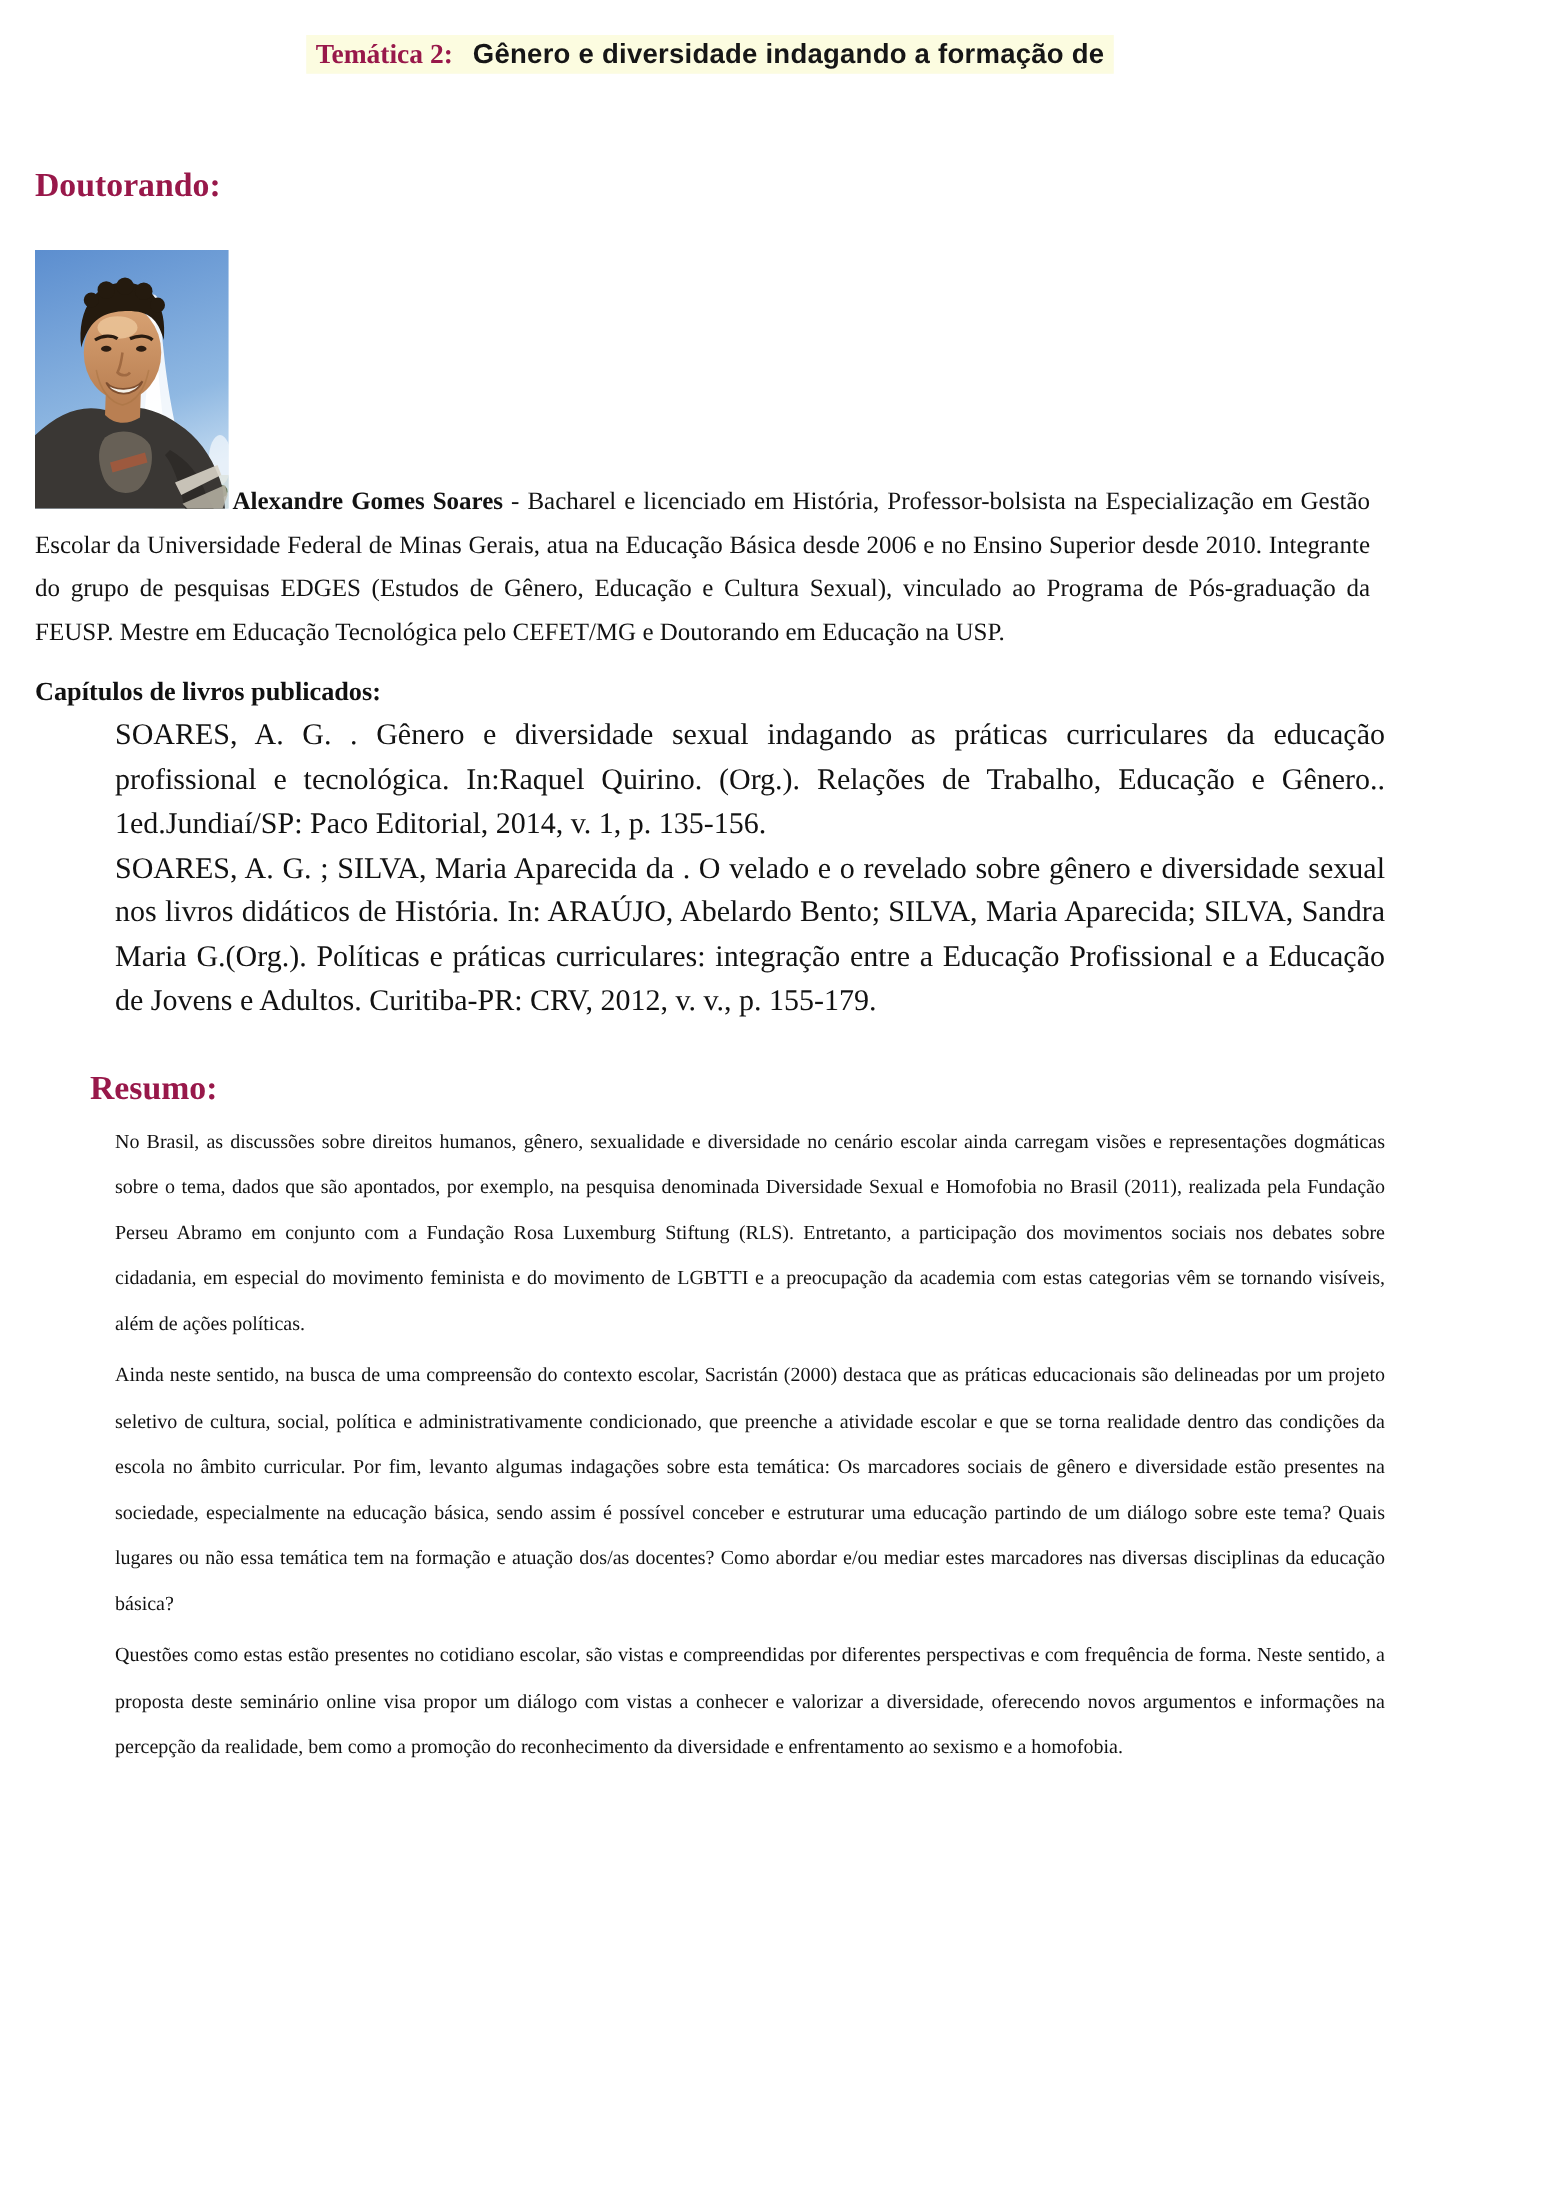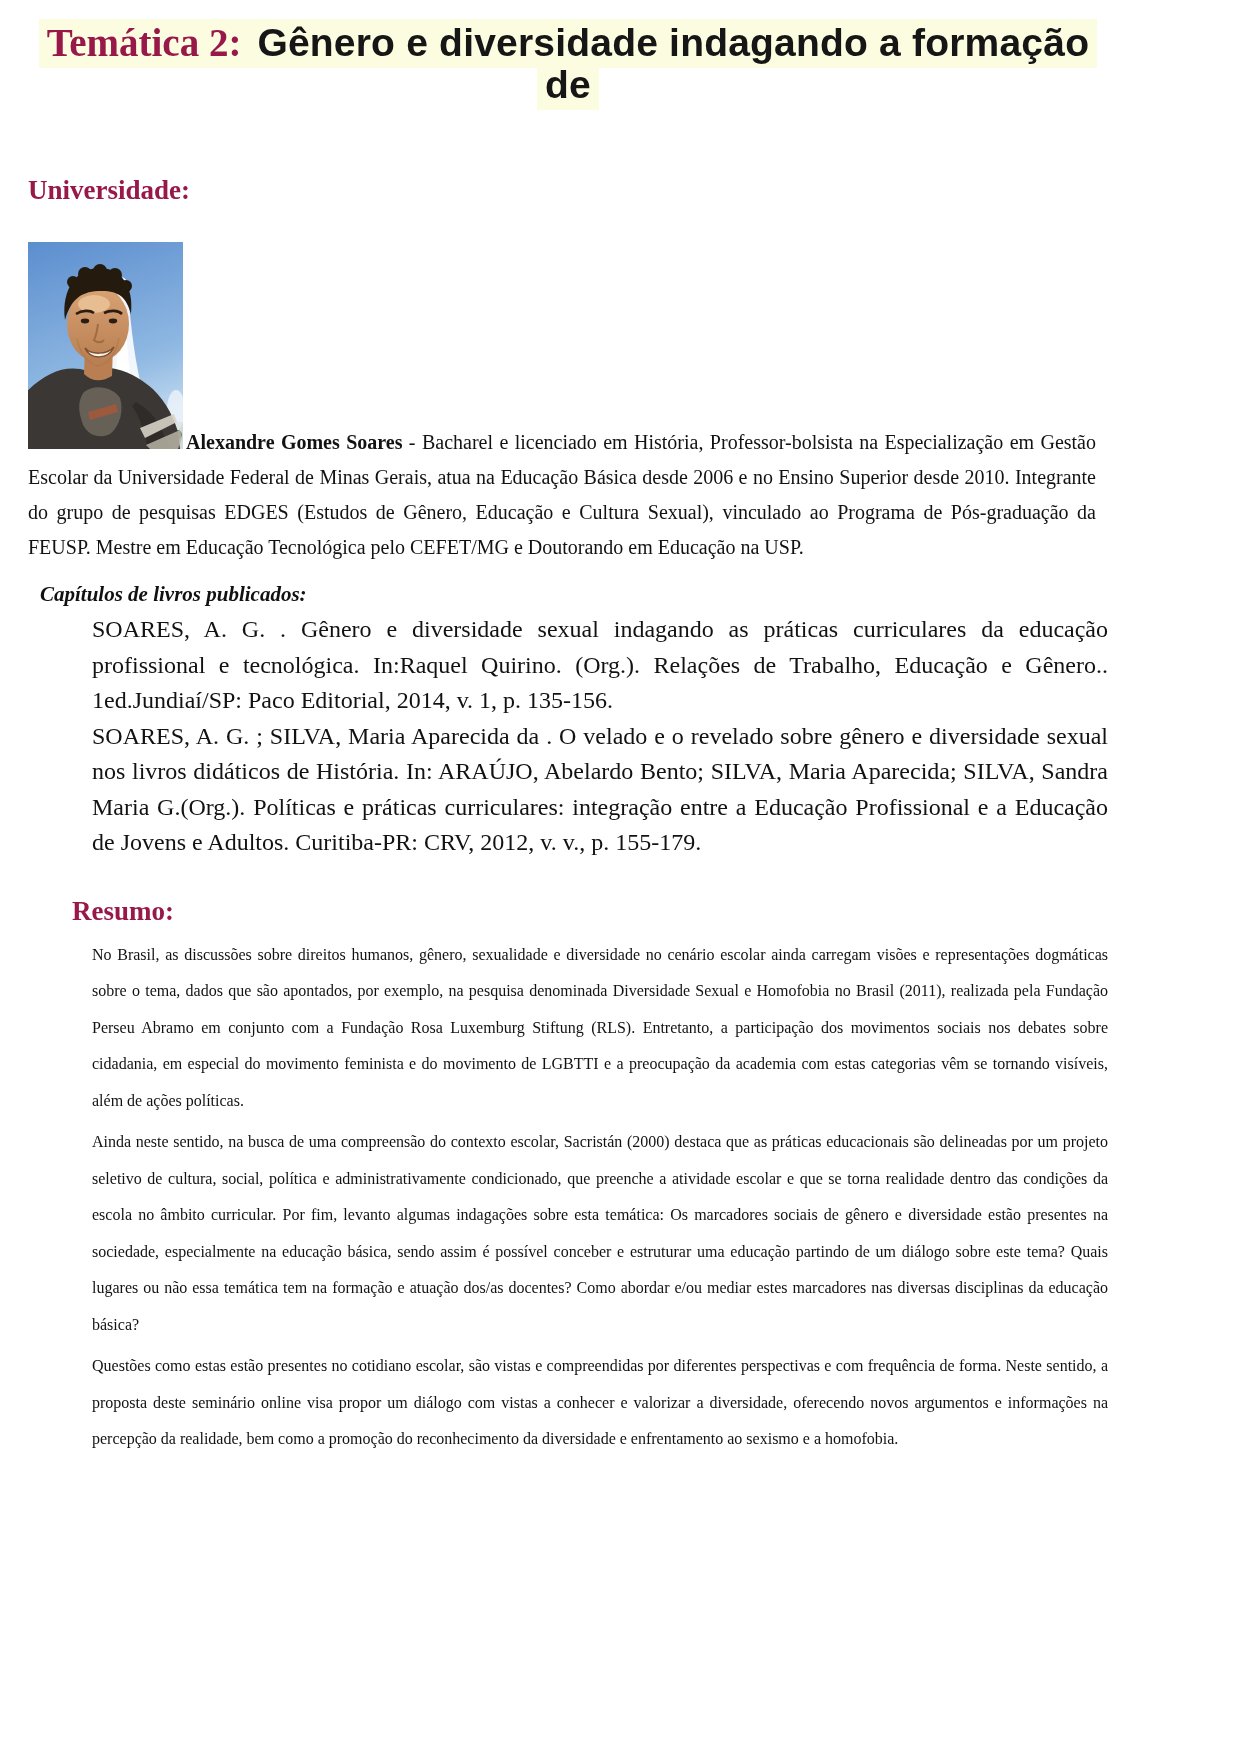--- a/index.html
+++ b/index.html
@@ -12,21 +12,21 @@
     overflow:hidden;
   }
   .content{
     margin-left:28px;
     width:1080px;
   }
   
   .doc-title{
     margin:22px 0 0 0;
     text-align:center;
-    font-size:39px;
+    font-size:22px;
     line-height:42px;
   }
   .hl{
     background:#FCFCE0;
     padding:2px 8px 4px 8px;
     -webkit-box-decoration-break:clone;
     box-decoration-break:clone;
   }
   .title-prefix{
     font-family:"Liberation Serif", serif;
@@ -49,22 +49,21 @@
     line-height:32px;
     margin:0;
   }
   .palestrante-heading{ margin-top:68px; }
   .resumo-heading{ margin-top:34px;margin-left:44px; }
   .black-heading{
     font-weight:bold;
     color:#111111;
     font-size:21px;
     line-height:35px;
-    margin:12px 0 0 12px;
-    font-style:italic;
+    margin:12px 0 0 0;
   }
   
   .bio{
     margin:36px 12px 0 0;
     font-size:20px;
     line-height:35px;
     text-align:justify;
   }
   .bio b{ font-weight:bold; }
   .photo-wrap{
@@ -93,21 +92,21 @@
 </style>
 </head>
 <body>
 
 <div class="content">
 
   <div class="doc-title">
     <span class="hl"><span class="title-prefix">Temática 2:</span><span class="title-main">Gênero e diversidade indagando a formação de</span></span><br>
   </div>
 
-  <h2 class="red-heading palestrante-heading">Universidade:</h2>
+  <h2 class="red-heading palestrante-heading">Doutorando:</h2>
 
   <p class="bio"><span class="photo-wrap"><svg width="155" height="207" viewBox="0 0 155 207" xmlns="http://www.w3.org/2000/svg">
       <defs>
         <linearGradient id="sky" x1="0" y1="0" x2="0.25" y2="1">
           <stop offset="0" stop-color="#5c8ecf"></stop>
           <stop offset="0.7" stop-color="#8fb8e2"></stop>
           <stop offset="1" stop-color="#c2daf0"></stop>
         </linearGradient>
         <linearGradient id="skin" x1="0" y1="0" x2="0" y2="1">
           <stop offset="0" stop-color="#d9a374"></stop>

